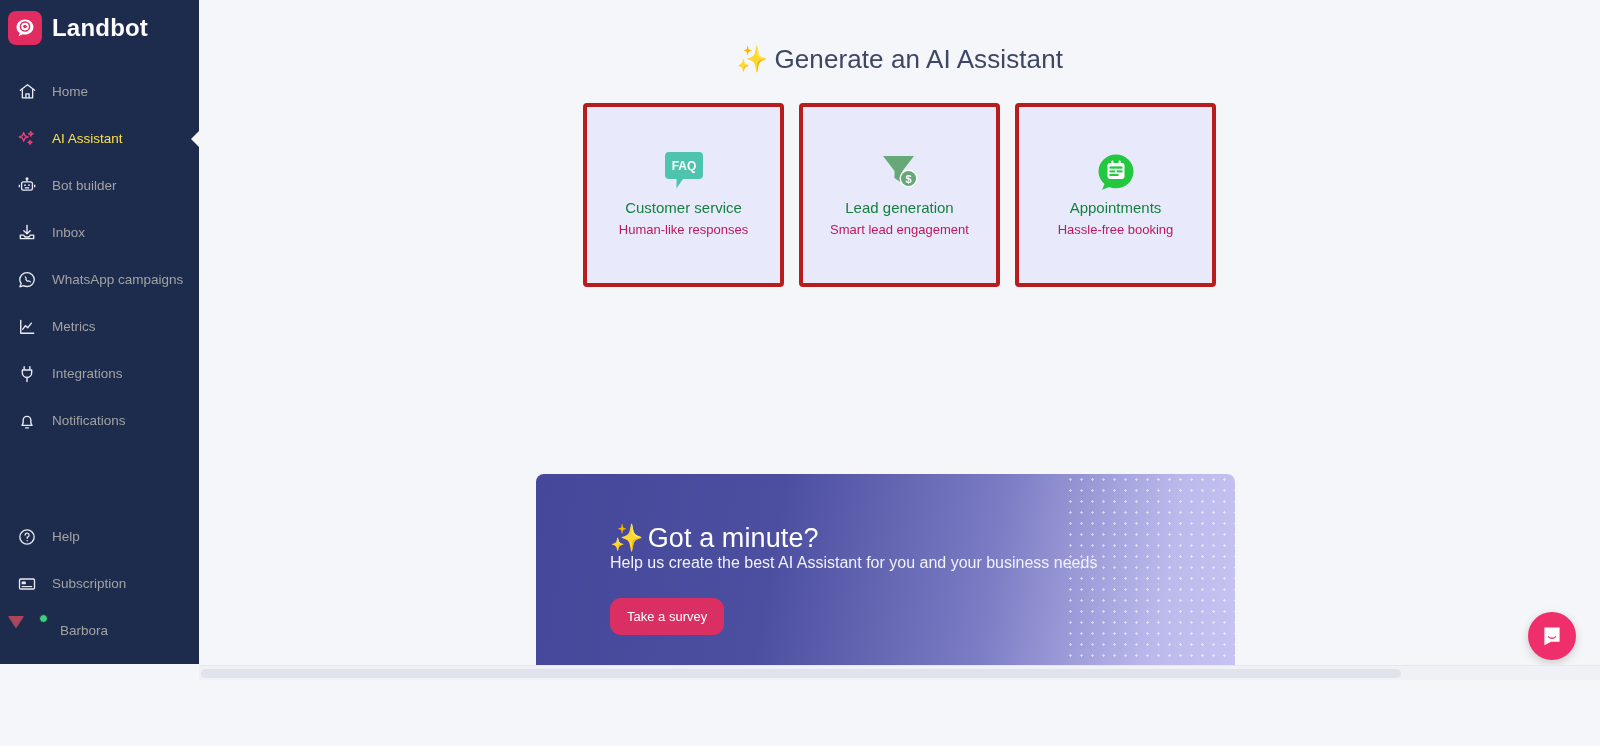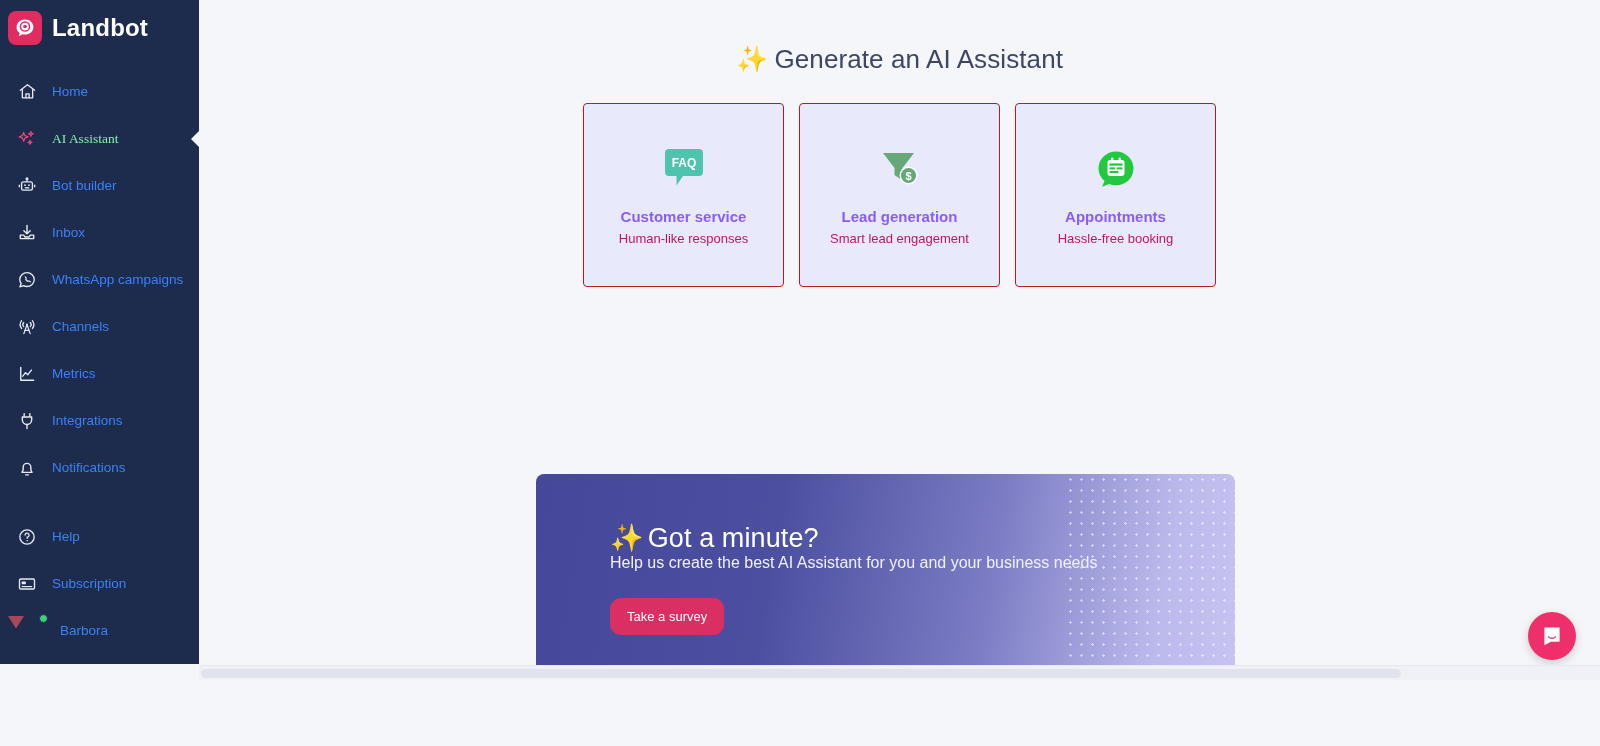--- a/index.html
+++ b/index.html
@@ -27,25 +27,25 @@
     flex: 0 0 34px;
   }
   .brand-name {
     color: #ffffff; font-size: 24px; font-weight: 700; letter-spacing: .2px;
   }
 
   .nav { margin-top: 20px; display: flex; flex-direction: column; }
   .nav-item {
     display: flex; align-items: center; gap: 14px;
     height: 47px; padding-left: 16px;
-    color: #3b82f6; font-size: 13.5px;
+    color: #a3a3a3; font-size: 13.5px;
     position: relative; cursor: pointer;
   }
   .nav-item .ic { width: 22px; height: 22px; display: flex; align-items: center; justify-content: center; flex:0 0 22px; }
-  .nav-item.active { color: #86efac; font-family: Liberation Serif, serif; }
+  .nav-item.active { color: #fde047; }
   .nav-item.active .ic svg { stroke: #e8437a; fill: none; }
   .active-caret {
     position: absolute; right: -1px; top: 50%; transform: translateY(-50%);
     width: 0; height: 0;
     border-top: 9px solid transparent;
     border-bottom: 9px solid transparent;
     border-right: 9px solid #f5f6fa;
   }
 
   .nav-bottom { margin-top: auto; display: flex; flex-direction: column; padding-bottom: 10px; }
@@ -79,28 +79,28 @@
   }
   .page-title .spark { color: #ffb340; margin-right: 6px; }
 
   .cards {
     display: flex; justify-content: center; gap: 15px;
     margin-top: 28px;
   }
   .card {
     width: 201px; height: 184px;
     background: #e8eafc;
-    border: 1px solid #b91c1c;
+    border: 4px solid #b91c1c;
     border-radius: 4px;
     display: flex; flex-direction: column; align-items: center;
     padding-top: 42px;
   }
   .card-icon { height: 46px; display: flex; align-items: center; justify-content: center; }
   .card-title {
-    margin-top: 16px; font-size: 15px; font-weight: 700; color: #8b5cf6;
+    margin-top: 4px; font-size: 15px; font-weight: 400; color: #15803d;
   }
   .card-sub { margin-top: 6px; font-size: 13px; color: #be185d; }
 
   
   .banner {
     position: absolute; left: 337px; top: 474px;
     width: 699px; height: 224px;
     border-radius: 8px;
     background: linear-gradient(100deg, #45489a 0%, #4c4fa0 34%, #7b7cc4 64%, #bcbaec 88%, #c7c4f2 100%);
     overflow: hidden;
@@ -217,32 +217,20 @@
       <div class="nav-item">
         <span class="ic">
           <svg width="20" height="20" viewBox="0 0 24 24" fill="none" stroke="#e8ebf2" stroke-width="1.6" stroke-linejoin="round">
             <path d="M12 3.2c4.8 0 8.7 3.7 8.7 8.3s-3.9 8.3-8.7 8.3c-1.5 0-2.9-.35-4.1-.98L3.4 20.3l1.6-4.1C4.1 14.9 3.3 13.2 3.3 11.5 3.3 6.9 7.2 3.2 12 3.2z"></path>
             <path d="M9.3 8.3c.35-.2.75-.1.95.25l.8 1.3c.2.3.1.6-.15.85l-.45.45c.55 1.15 1.5 2.05 2.65 2.6l.45-.45c.25-.25.55-.3.85-.15l1.3.75c.35.2.45.6.25.95" stroke-width="1.4"></path>
           </svg>
         </span>
         <span>WhatsApp campaigns</span>
       </div>
 
-      <div class="nav-item">
-        <span class="ic">
-          <svg width="20" height="20" viewBox="0 0 24 24" fill="none" stroke="#e8ebf2" stroke-width="1.5" stroke-linecap="round">
-            <path d="M5.6 4.4a7.5 7.5 0 0 0 0 9.4M18.4 4.4a7.5 7.5 0 0 1 0 9.4"></path>
-            <path d="M8.1 6.6a3.6 3.6 0 0 0 0 5M15.9 6.6a3.6 3.6 0 0 1 0 5"></path>
-            <path d="M12 9.2 8.2 20M12 9.2 15.8 20"></path>
-              <path d="M9.7 16h4.6"></path>
-            <circle cx="12" cy="9" r="1.1" fill="#e8ebf2" stroke="none"></circle>
-          </svg>
-        </span>
-        <span>Channels</span>
-      </div>
 
       <div class="nav-item">
         <span class="ic">
           <svg width="20" height="20" viewBox="0 0 24 24" fill="none" stroke="#e8ebf2" stroke-width="1.7" stroke-linecap="round" stroke-linejoin="round">
             <path d="M4.5 4v15.5H20"></path>
             <path d="M7 14.6l3.2-4.2 2.8 2.4 4.3-5.4"></path>
           </svg>
         </span>
         <span>Metrics</span>
       </div>

